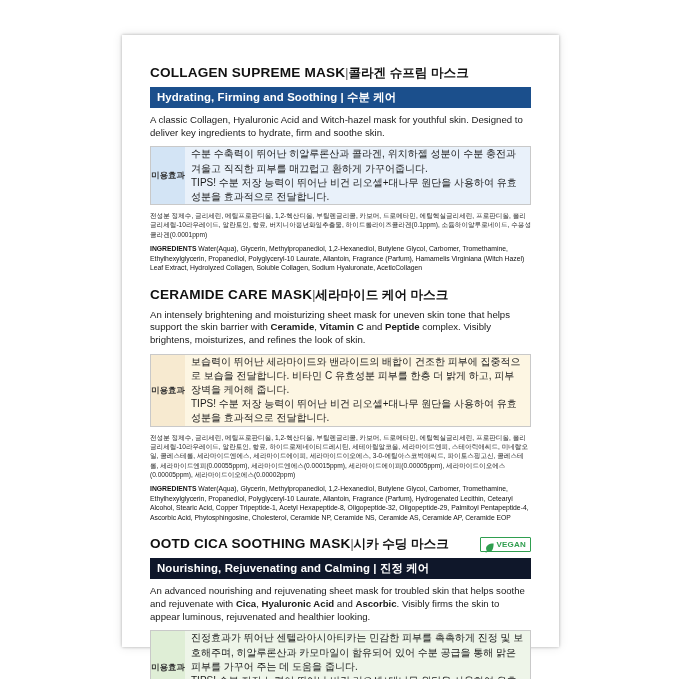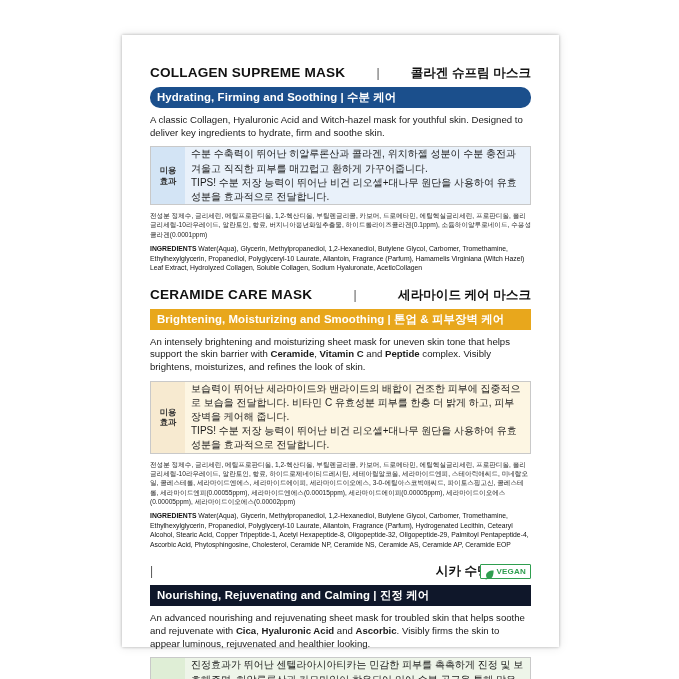--- a/index.html
+++ b/index.html
@@ -22,24 +22,22 @@
     background: #ffffff;
     box-shadow: 0 0 3px rgba(0,0,0,0.28), 0 0 10px rgba(0,0,0,0.10);
     box-sizing: border-box;
     padding: 30px 28px 0 28px;
   }
   .section { margin-bottom: 14px; }
 
   .title-row {
     display: flex;
     align-items: baseline;
-    gap: 5px;
     margin-bottom: 5px;
     position: relative;
-    justify-content: space-between;
   }
   .title-en {
     font-size: 13.6px;
     font-weight: bold;
     letter-spacing: 0.2px;
     color: #111111;
   }
   .title-sep { font-size: 12px; color: #555; }
   .title-kr {
     font-size: 12.6px;
@@ -71,42 +69,41 @@
 
   .banner {
     color: #ffffff;
     font-size: 11.4px;
     font-weight: bold;
     padding: 3px 7px;
     margin-bottom: 6px;
     letter-spacing: 0.1px;
   }
   .banner .kr { font-weight: bold; }
-  .banner-blue { background: #1b4f8c; border-radius: 10px; }
+  .banner-blue { background: #1b4f8c; }
   .banner-yellow { background: #e8a71c; }
   .banner-green { background: #0f172a; }
 
   .desc {
     font-size: 9.6px;
     line-height: 1.32;
     color: #1a1a1a;
     margin-bottom: 7px;
   }
   .desc b { font-weight: bold; }
 
   .tipbox {
     display: flex;
     align-items: stretch;
     border: 1px solid #c9c9c9;
     margin-bottom: 6px;
   }
   .tipbox-label {
     flex: 0 0 34px;
     display: flex;
-    flex-direction: column;
     align-items: center;
     justify-content: center;
     font-size: 8.4px;
     line-height: 1.25;
     font-weight: bold;
     color: #333333;
     padding: 3px 0;
   }
   .tipbox-body {
     flex: 1;
@@ -170,45 +167,41 @@
       <span>Water(Aqua), Glycerin, Methylpropanediol, 1,2-Hexanediol, Butylene Glycol, Carbomer, Tromethamine, Ethylhexylglycerin, Propanediol, Polyglyceryl-10 Laurate, Allantoin, Fragrance (Parfum), Hamamelis Virginiana (Witch Hazel) Leaf Extract, Hydrolyzed Collagen, Soluble Collagen, Sodium Hyaluronate, AceticCollagen</span>
     </div>
   </div>
 
   <div class="section">
     <div class="title-row">
       <span class="title-en">CERAMIDE CARE MASK</span>
       <span class="title-sep">|</span>
       <span class="title-kr">세라마이드 케어 마스크</span>
     </div>
-    <div class="banner banner-yellow">
-      <span>Brightening, Moisturizing and Smoothing</span>
-      <span>|</span>
-      <span class="kr">톤업 &amp; 피부장벽 케어</span>
-    </div>
     <div class="desc">An intensely brightening and moisturizing sheet mask for uneven skin tone that helps support the skin barrier with <b>Ceramide</b>, <b>Vitamin C</b> and <b>Peptide</b> complex. Visibly brightens, moisturizes, and refines the look of skin.</div>
     <div class="tipbox tip-yellow">
       <div class="tipbox-label">
         <span>미용</span>
         <span>효과</span>
       </div>
       <div class="tipbox-body">
         <span class="tip-line">보습력이 뛰어난 세라마이드와 밴라이드의 배합이 건조한 피부에 집중적으로 보습을 전달합니다. 비타민 C 유효성분 피부를 한층 더 밝게 하고, 피부 장벽을 케어해 줍니다.</span>
         <span class="tip-line">TIPS! 수분 저장 능력이 뛰어난 비건 리오셀+대나무 원단을 사용하여 유효성분을 효과적으로 전달합니다.</span>
       </div>
     </div>
     <div class="kr-ing">전성분 정제수, 글리세린, 메틸프로판디올, 1,2-헥산디올, 부틸렌글리콜, 카보머, 트로메타민, 에틸헥실글리세린, 프로판디올, 폴리글리세릴-10라우레이트, 알란토인, 향료, 하이드로제네이티드레시틴, 세테아릴알코올, 세라마이드엔피, 스테아릭애씨드, 미네랄오일, 콜레스테롤, 세라마이드엔에스, 세라마이드에이피, 세라마이드이오에스, 3-0-에틸아스코빅애씨드, 파이토스핑고신, 콜레스테롤, 세라마이드엔피(0.00055ppm), 세라마이드엔에스(0.00015ppm), 세라마이드에이피(0.00005ppm), 세라마이드이오에스(0.00005ppm), 세라마이드이오에스(0.00002ppm)</div>
     <div class="ing">
       <b>INGREDIENTS</b>
       <span>Water(Aqua), Glycerin, Methylpropanediol, 1,2-Hexanediol, Butylene Glycol, Carbomer, Tromethamine, Ethylhexylglycerin, Propanediol, Polyglyceryl-10 Laurate, Allantoin, Fragrance (Parfum), Hydrogenated Lecithin, Cetearyl Alcohol, Stearic Acid, Copper Tripeptide-1, Acetyl Hexapeptide-8, Oligopeptide-32, Oligopeptide-29, Palmitoyl Pentapeptide-4, Ascorbic Acid, Phytosphingosine, Cholesterol, Ceramide NP, Ceramide NS, Ceramide AS, Ceramide AP, Ceramide EOP</span>
     </div>
   </div>
 
   <div class="section">
     <div class="title-row">
+      <span class="title-en">OOTD CICA SOOTHING MASK</span>
       <span class="title-sep">|</span>
       <span class="title-kr">시카 수딩 마스크</span>
       <span class="vegan-badge">
         <span class="vegan-leaf">
           <svg viewBox="0 0 16 16" width="11" height="11" aria-hidden="true">
             <path d="M14 2C7 2 3 5 3 9.5c0 1.2.4 2.2 1 3L2 14.5l1 1 2-2c.9.6 1.9.9 3 .9C12 14.4 14 9 14 2z" fill="#2f9e4f"></path>
           </svg>
         </span>
         <span class="vegan-text">VEGAN</span>
       </span>

